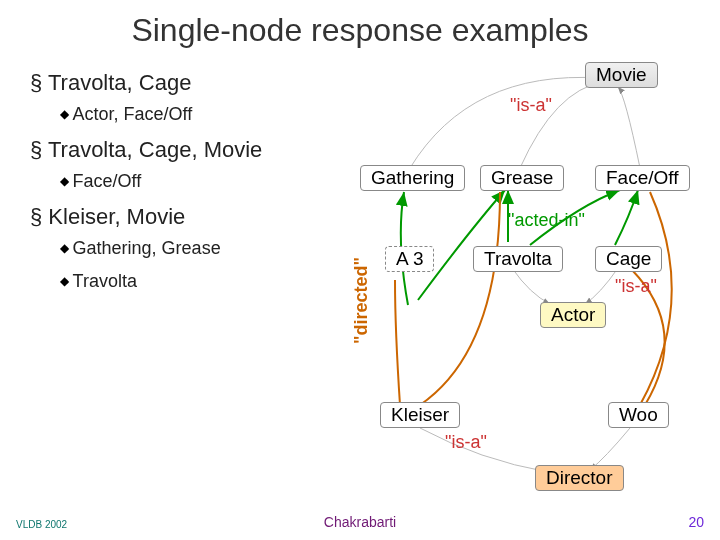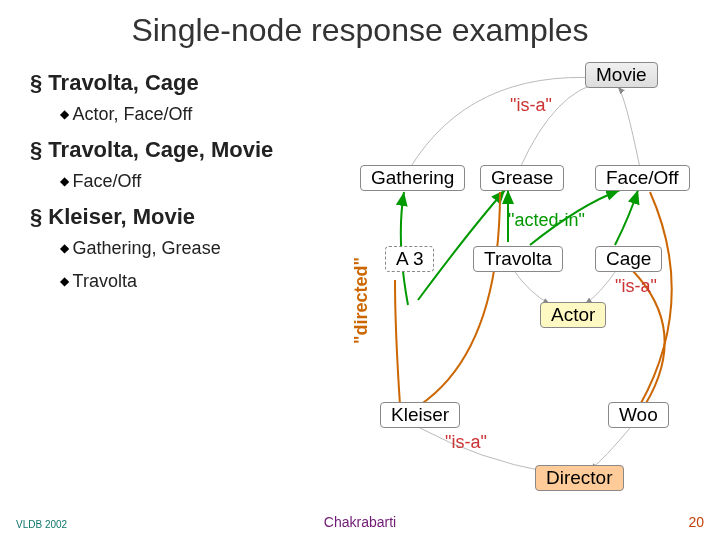--- a/index.html
+++ b/index.html
@@ -1,33 +1,33 @@
 <!DOCTYPE html>
 <html><head>
 <meta charset="utf-8">
 <style>
 body{margin:0;font-family:Arial,sans-serif;background:#fff;width:720px;height:540px;position:relative;overflow:hidden}
 .title{text-align:center;font-size:32px;color:#333;padding:12px 16px 8px}
 .left{position:absolute;left:30px;top:62px;width:310px}
-.bullet{font-size:22px;color:#222;margin:8px 0;font-weight:700}
+.bullet{font-size:22px;color:#222;margin:8px 0;font-weight:400}
 .bullet::before{content:"§ ";display:inline}
 .sub{font-size:18px;color:#222;margin:8px 0 12px 30px}
 .sub::before{content:"◆ ";color:#000;font-size:12px;display:inline;vertical-align:2px}
 .node{position:absolute;border:1px solid #888;border-radius:4px;padding:1px 10px;font-size:19px;background:#fff;text-align:right}
 .node.fill-grey{background:linear-gradient(#f0f0f0,#ddd)}
 .node.fill-blue{background:#fef9c3}
 .node.fill-orange{background:#fc9}
 .node.dash{border-style:dashed}
 .lbl{position:absolute;font-size:18px;color:#c33}
 .lbl.green{color:#090}
 .vlabel{transform:rotate(-90deg);transform-origin:center}
 svg.edges{position:absolute;left:0;top:0;width:720px;height:540px;pointer-events:none}
 .footer-l{position:absolute;left:16px;bottom:10px;font-size:10px;color:#0f766e}
 .footer-c{position:absolute;left:50%;transform:translateX(-50%);bottom:10px;font-size:14px;color:#701a75}
-.footer-r{position:absolute;right:16px;bottom:10px;font-size:14px;color:#c2410c}
+.footer-r{position:absolute;right:16px;bottom:10px;font-size:14px;color:#6d28d9}
 </style>
 </head>
 <body>
 
 <svg class="edges">
   <defs>
     <marker id="ah" markerWidth="8" markerHeight="8" refX="7" refY="3" orient="auto">
         <path d="M0,0 L7,3 L0,6 Z" fill="#888"></path>
       </marker>
     <marker id="ahg" markerWidth="8" markerHeight="8" refX="7" refY="3" orient="auto">

